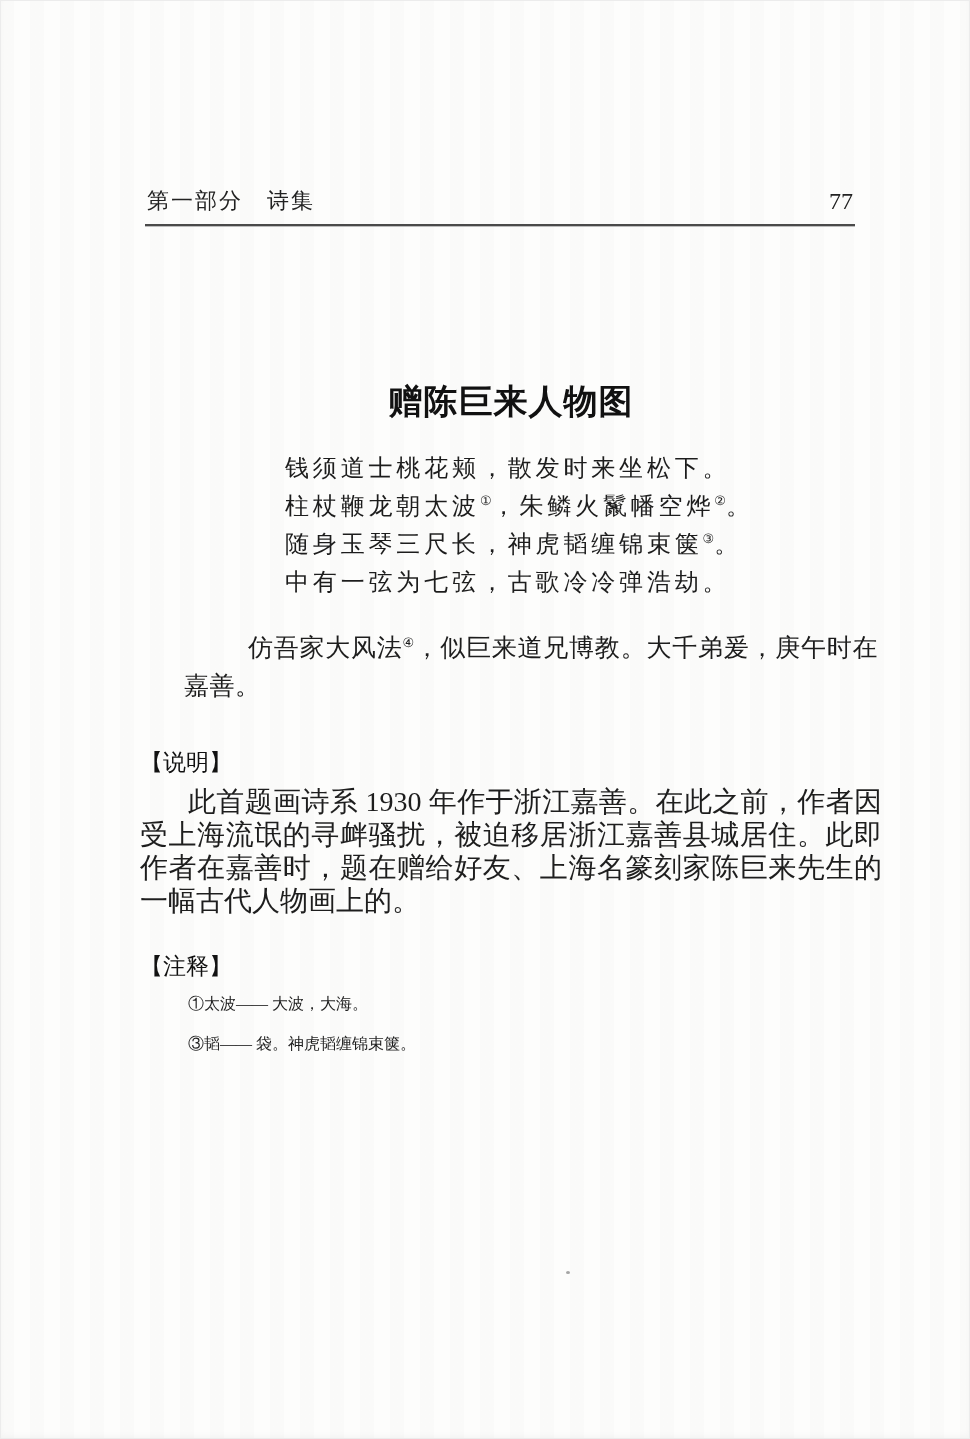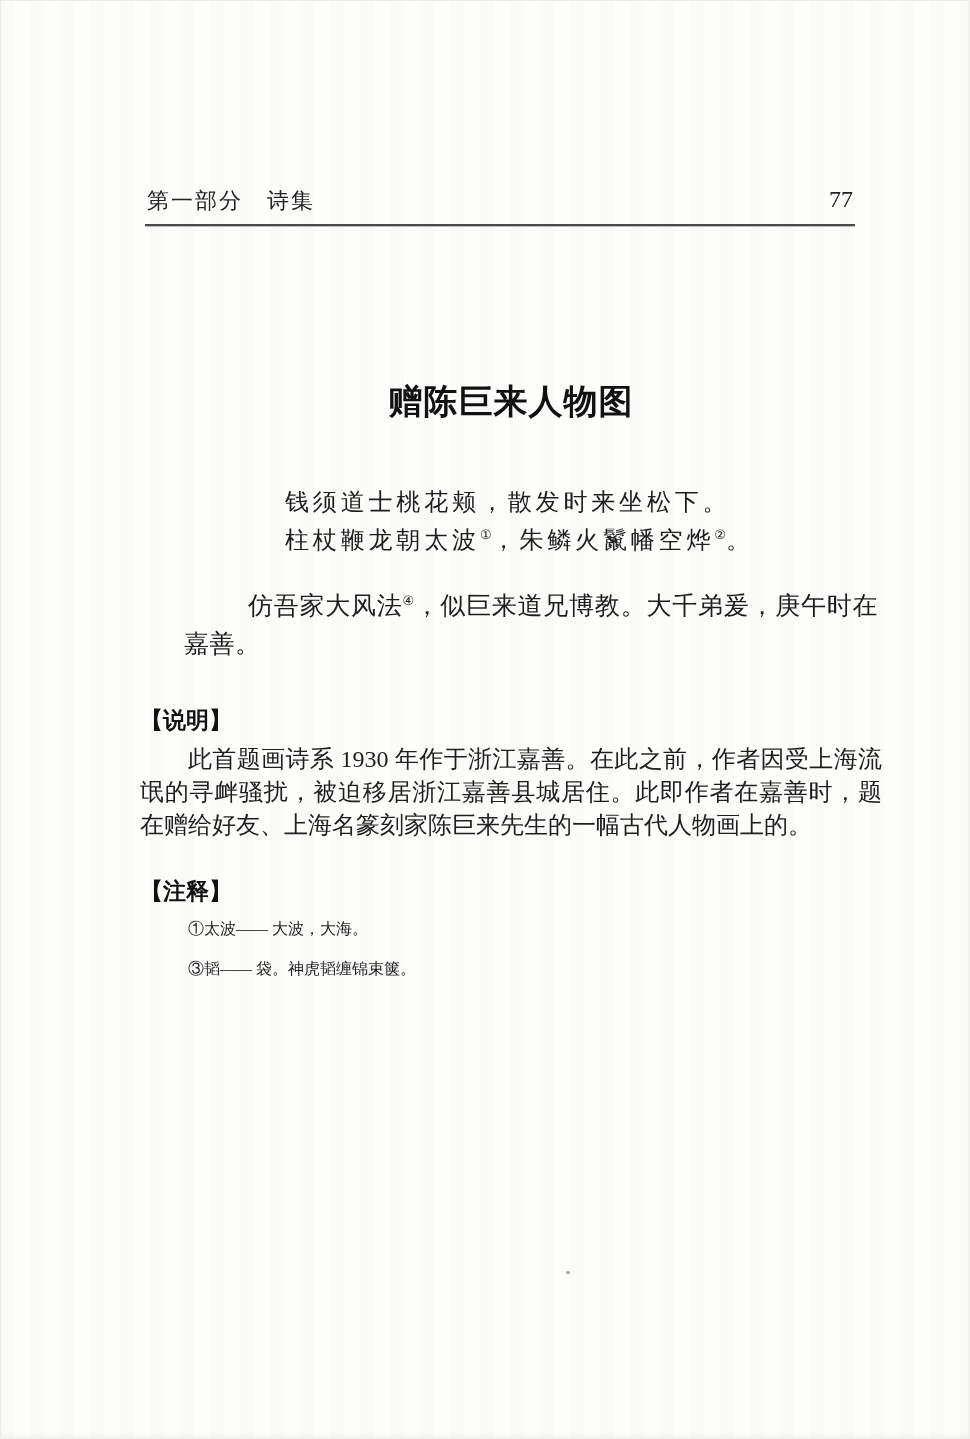--- a/index.html
+++ b/index.html
@@ -28,21 +28,21 @@
   }
 
   
   .running-head {
     position: absolute;
     left: 147px;
     top: 186px;
     width: 706px;
     display: flex;
     justify-content: space-between;
-    align-items: flex-start;
+    align-items: center;
   }
   .rh-left {
     font-family: "Liberation Sans", "DejaVu Sans", sans-serif;
     font-size: 22px;
     letter-spacing: 2px;
     color: #222;
   }
   .rh-right {
     font-size: 24px;
     color: #222;
@@ -68,21 +68,21 @@
   .poem-title {
     margin: 152px 0 0 0;
     text-align: center;
     font-size: 34px;
     font-weight: bold;
     letter-spacing: 1px;
     color: #111;
   }
 
   .poem {
-    margin: 58px 0 0 145px;
+    margin: 24px 0 0 145px;
   }
   .poem-line {
     margin: 0;
     font-size: 24px;
     line-height: 38px;
     letter-spacing: 0.16em;
     color: #1d1d1d;
     white-space: nowrap;
   }
   sup.fnref {
@@ -100,30 +100,30 @@
     letter-spacing: 0.02em;
     text-align: justify;
     text-indent: 64px;
     color: #1d1d1d;
   }
 
   .section-heading {
     margin: 0;
     font-family: "Liberation Sans", "DejaVu Sans", sans-serif;
     font-size: 23px;
-    font-weight: bold;
+    font-weight: normal;
     line-height: 30px;
     color: #111;
   }
   .shuoming-section { margin-top: 42px; }
   .zhushi-section  { margin-top: 34px; }
 
   .body-para {
     margin: 8px 0 0 0;
-    font-size: 24px;
+    font-size: 28px;
     line-height: 33px;
     text-align: justify;
     text-indent: 48px;
     color: #1e1e1e;
   }
   .note-para {
     margin: 6px 0 0 0;
     font-size: 16px;
     line-height: 33.5px;
     text-align: justify;
@@ -153,20 +153,22 @@
   </div>
   <div class="head-rule"></div>
 
   <div class="main">
 
     <h1 class="poem-title">赠陈巨来人物图</h1>
 
     <div class="poem">
       <p class="poem-line"><span>钱须道士桃花颊，散发时来坐松下。</span></p>
       <p class="poem-line"><span>柱杖鞭龙朝太波</span><sup class="fnref">①</sup><span>，朱鳞火鬣幡空烨</span><sup class="fnref">②</sup><span>。</span></p>
+      <p class="poem-line"><span>随身玉琴三尺长，神虎韬缠锦束箧</span><sup class="fnref">③</sup><span>。</span></p>
+      <p class="poem-line"><span>中有一弦为七弦，古歌冷冷弹浩劫。</span></p>
     </div>
 
     <p class="inscription"><span>仿吾家大风法</span><sup class="fnref">④</sup><span>，似巨来道兄博教。大千弟爰，庚午时在嘉善。</span></p>
 
     <section class="shuoming-section">
       <h2 class="section-heading">【说明】</h2>
       <p class="body-para">此首题画诗系 1930 年作于浙江嘉善。在此之前，作者因受上海流氓的寻衅骚扰，被迫移居浙江嘉善县城居住。此即作者在嘉善时，题在赠给好友、上海名篆刻家陈巨来先生的一幅古代人物画上的。</p>
     </section>
 
     <section class="zhushi-section">

